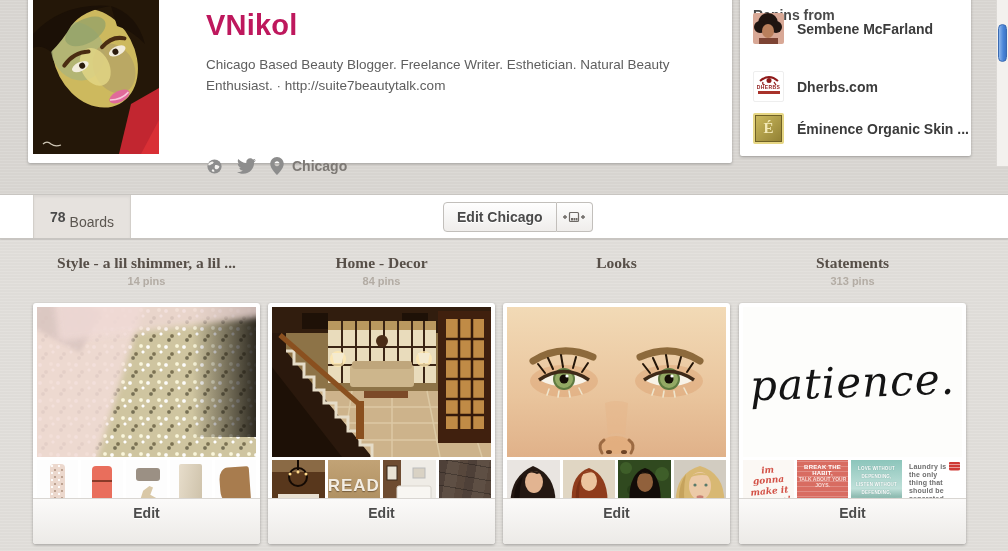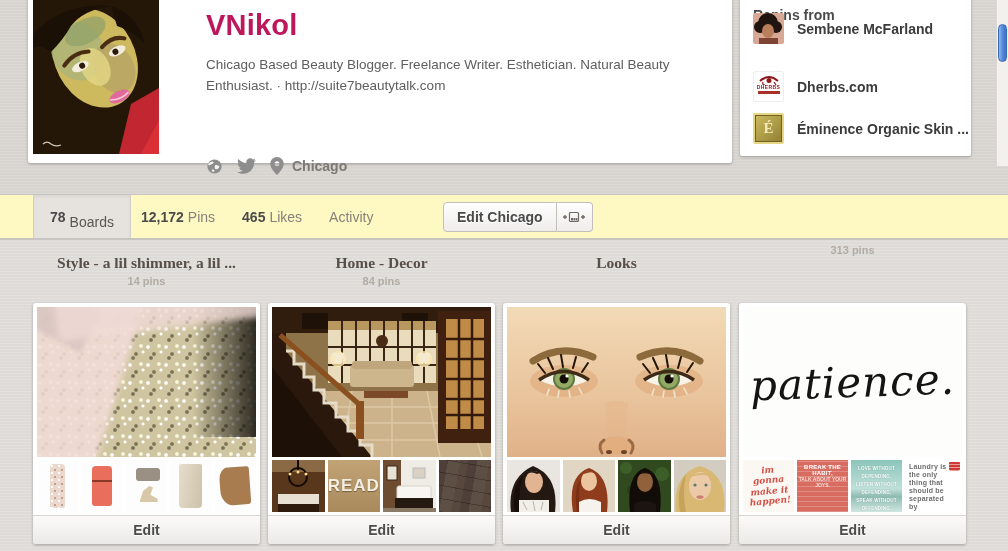--- a/index.html
+++ b/index.html
@@ -34,21 +34,21 @@
   .av-eminence { background:linear-gradient(135deg,#cdbb5e,#907f33); border:2px solid #e6d684; }
   .av-eminence .inner { width:100%; height:100%; border:1px solid #6f6126; display:flex; align-items:center; justify-content:center;
     font-family:"Liberation Serif", serif; font-size:15px; font-weight:bold; color:#f3e9b6; }
 
   
   .scroll-track { position:absolute; right:0; top:0; width:12px; height:166px; background:#f3f1ee; border-left:1px solid #dcd9d5; }
   .scroll-thumb { position:absolute; right:1px; top:24px; width:9px; height:38px; border-radius:5px;
     background:linear-gradient(90deg,#8cb6ec,#4a85d8 60%,#3d74c4); border:1px solid #3a6ab2; }
 
   
-  .stats-bar { position:absolute; left:0; top:194px; width:1008px; height:45px; background:#fef9c3;
+  .stats-bar { position:absolute; left:0; top:194px; width:1008px; height:45px; background:#ffffff;
     border-top:1px solid #c8c5c1; border-bottom:1px solid #c8c5c1; box-shadow:0 1px 2px rgba(0,0,0,.10);padding-left:30px; }
   .stat-num { font-weight:bold; color:#4a4a4a; }
   .stat-lbl { color:#87817b; }
   .tab-boards { position:absolute; left:33px; top:0; height:43px; padding:0 16px; display:flex; align-items:center; gap:4px;
     background:#e6e2de; border-left:1px solid #d3cfca; border-right:1px solid #d3cfca; box-shadow:inset 0 2px 3px rgba(0,0,0,.05);
     font-size:14px; cursor:pointer; }
   .tab-boards .stat-lbl { color:#5b5650;margin-top:10px; }
   .stats-left { position:absolute; left:141px; top:0; height:43px; display:flex; align-items:center; gap:27px; font-size:14px; }
   .stat-item { display:flex; gap:4px; cursor:pointer; }
   .stats-right { position:absolute; right:57px; top:0; height:43px; display:flex; align-items:center; gap:31px; font-size:14px; }
@@ -64,21 +64,21 @@
   .board-col { position:absolute; top:1px; width:227px; }
   .bc1 { left:33px; } .bc2 { left:268px; } .bc3 { left:503px; } .bc4 { left:739px; }
   .board-title { margin-top:13px; text-align:center; font-family:"Liberation Serif", serif; font-size:15.5px; font-weight:bold;
     color:#574f48; cursor:pointer; }
   .board-pins { margin-top:3px; text-align:center; font-size:11px; font-weight:bold; color:#b3aca4; }
   .board-card { position:absolute; left:0; top:62px; width:227px; height:241px; background:#fff; border-radius:3px;
     box-shadow:0 1px 3px rgba(0,0,0,.30); cursor:pointer; }
   .cover { position:absolute; left:4px; top:4px; width:219px; height:150px; overflow:hidden; }
   .thumbs { position:absolute; left:4px; top:157px; width:219px; height:52px; display:flex; gap:3px; }
   .thumbs .th { flex:1; height:52px; overflow:hidden; position:relative; }
-  .edit-btn { position:absolute; left:0; bottom:0; width:100%; height:29px; border-top:1px solid #d9d6d2;
+  .edit-btn { position:absolute; left:0; bottom:0; width:100%; height:46px; border-top:1px solid #d9d6d2;
     background:linear-gradient(#fbfaf9,#eceae7); border-radius:0 0 3px 3px; font-size:14px; font-weight:bold;
     color:#4c4c4c; text-align:center; line-height:28px; cursor:pointer; text-shadow:0 1px 0 #fff; }
 
   
   .cover-style { background-color:#cfc5a0; background-image:
     radial-gradient(circle at 3px 4px, rgba(255,255,255,.95) 1.3px, transparent 2.4px),
     radial-gradient(circle at 9px 11px, rgba(110,100,70,.85) 1.3px, transparent 2.4px),
     radial-gradient(circle at 14px 3px, rgba(255,252,225,.9) 1.3px, transparent 2.4px),
     radial-gradient(circle at 6px 15px, rgba(80,75,52,.7) 1.3px, transparent 2.4px),
     radial-gradient(circle at 16px 9px, #ffffff 1px, transparent 2px);
@@ -226,33 +226,20 @@
 </div>
 
 <div class="scroll-track">
   <div class="scroll-thumb"></div>
 </div>
 
 <div class="stats-bar">
   <div class="tab-boards">
     <span class="stat-num">78</span>
     <span class="stat-lbl">Boards</span>
-  </div>
-  <div class="stats-left">
-    <span class="stat-item">
-      <span class="stat-num">12,172</span>
-      <span class="stat-lbl">Pins</span>
-    </span>
-    <span class="stat-item">
-      <span class="stat-num">465</span>
-      <span class="stat-lbl">Likes</span>
-    </span>
-    <span class="stat-item">
-      <span class="stat-lbl">Activity</span>
-    </span>
   </div>
   <div class="edit-group">
     <div class="btn btn-editprofile">Edit Chicago</div>
     <div class="btn btn-rearrange">
       <svg width="22" height="14" viewBox="0 0 22 14">
         <path d="M2,5 v4 M0,7 h4" stroke="#6e6a66" stroke-width="1.4"></path>
         <path d="M20,5 v4 M18,7 h4" stroke="#6e6a66" stroke-width="1.4"></path>
         <rect x="6.5" y="2.5" width="9" height="9" fill="none" stroke="#6e6a66" stroke-width="1.2" rx="1"></rect>
         <rect x="8" y="8" width="2" height="2.5" fill="#6e6a66"></rect>
         <rect x="10.5" y="8" width="2" height="2.5" fill="#6e6a66"></rect>
@@ -502,20 +489,21 @@
               <circle cx="32" cy="25" r="1.6" fill="#5a7a6a"></circle>
             <ellipse cx="26" cy="37" rx="3.5" ry="1.8" fill="#c97f72"></ellipse>
           </svg>
         </div>
       </div>
       <div class="edit-btn">Edit</div>
     </div>
   </div>
 
   <div class="board-col bc4">
+    <div class="board-title">Statements</div>
     <div class="board-pins">313 pins</div>
     <div class="board-card">
       <div class="cover cover-statement">
         <span class="patience">patience.</span>
       </div>
       <div class="thumbs">
         <div class="th th-q1">
           <div class="q1-text">im gonna make it happen!</div>
         </div>
         <div class="th th-q2">

